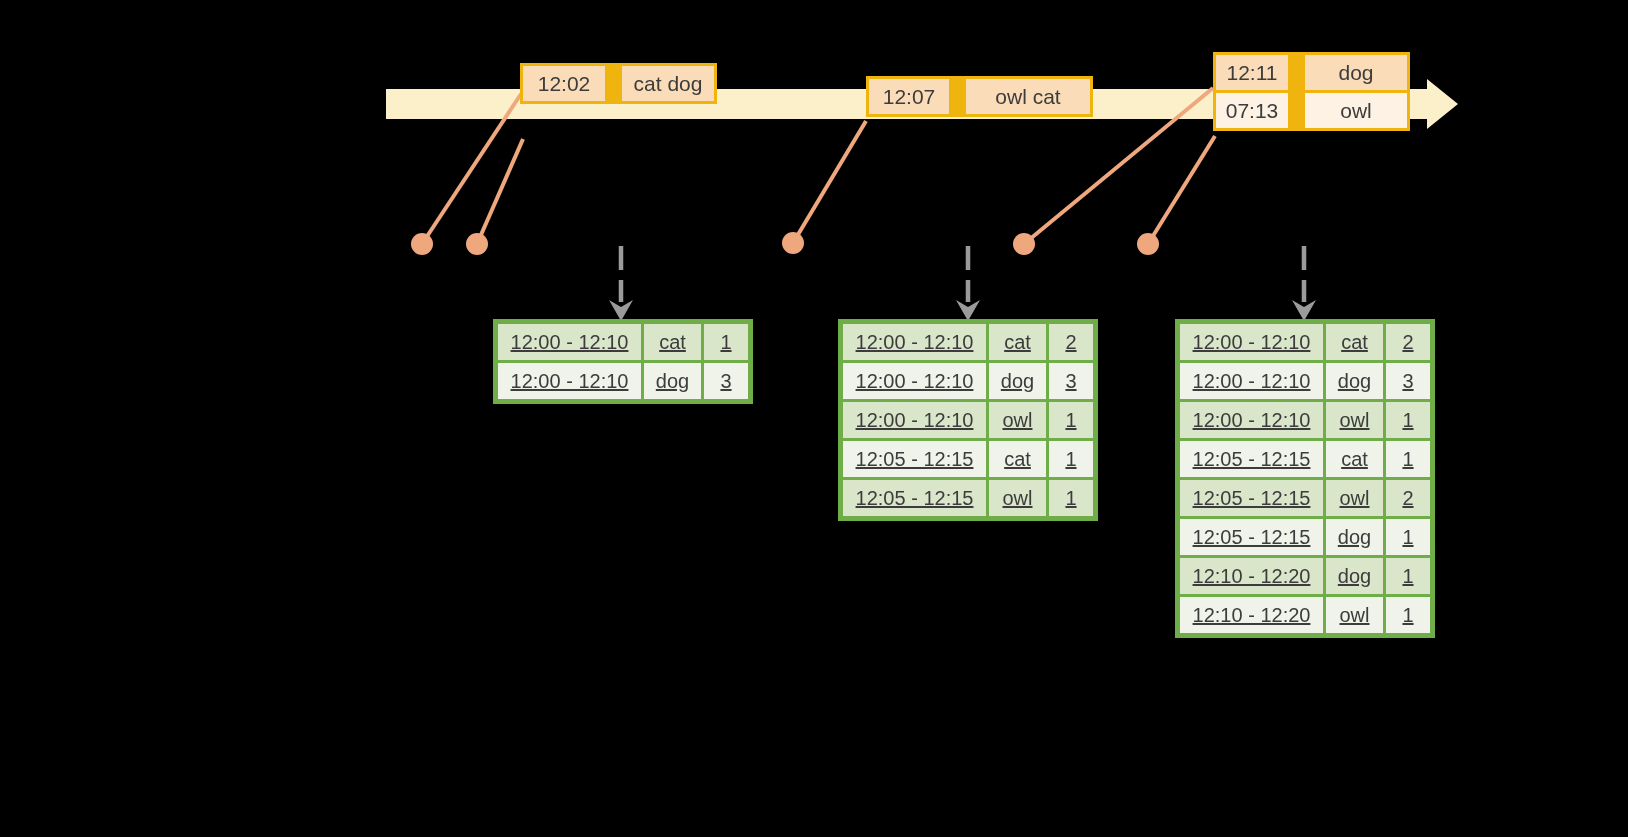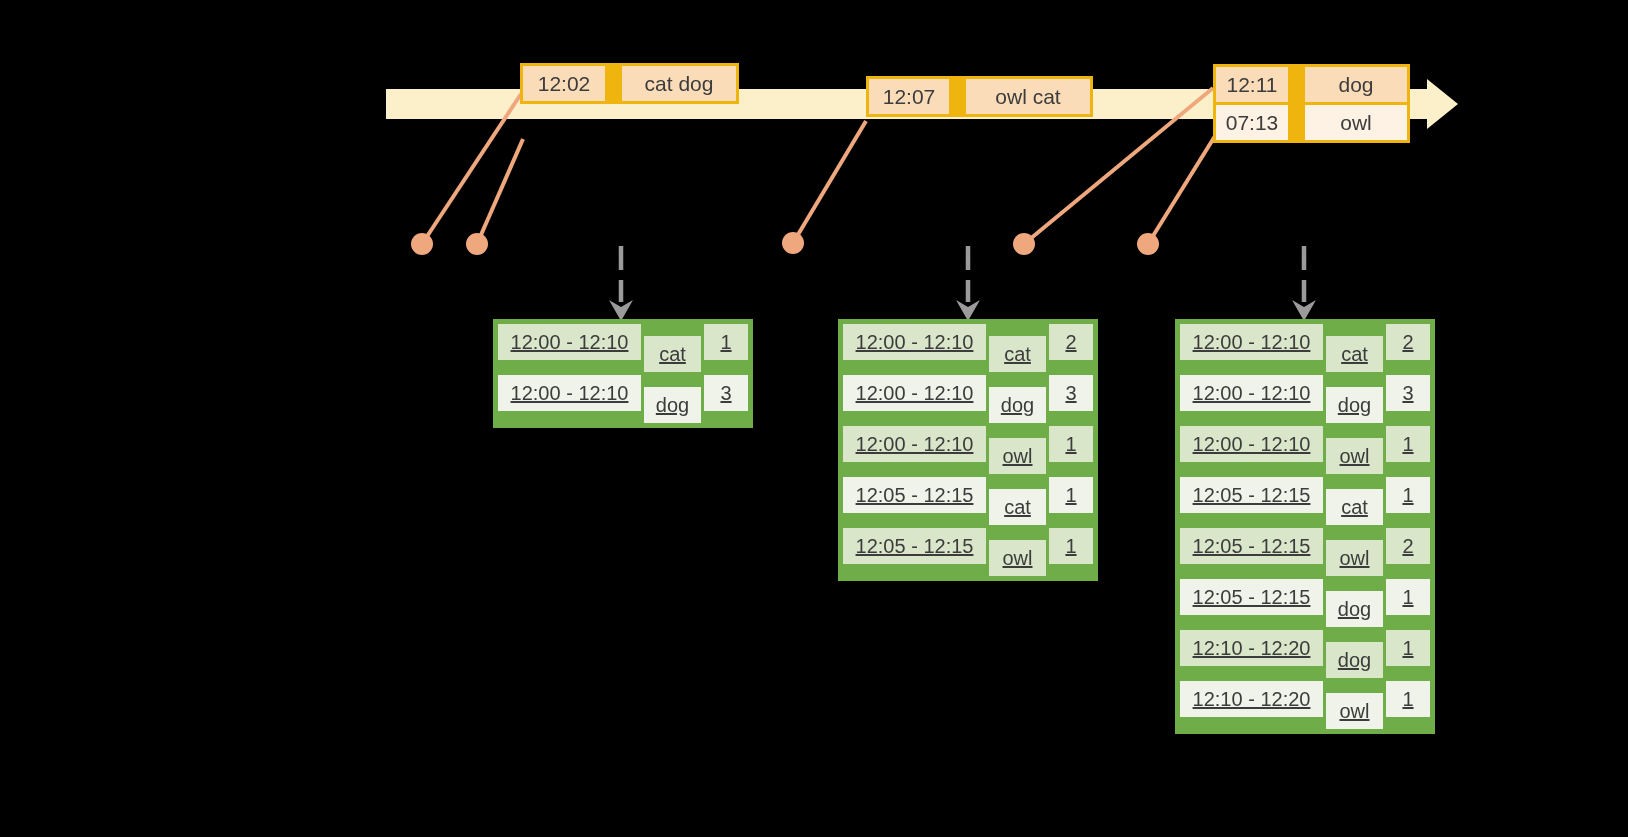--- a/index.html
+++ b/index.html
@@ -33,21 +33,21 @@
     height: 35px;
     display: flex;
     align-items: center;
     justify-content: center;
     font-size: 21px;
     line-height: 1;
   }
   .event-row:nth-child(odd)  .cell { background: #fbdcb8; }  
   .event-row:nth-child(even) .cell { background: #fdf2e4; }  
   .event-box .time  { width: 82px; }
-  .event-box .words { width: 114px; }
+  .event-box .words { width: 92px; }
   #event-box-1 .time  { width: 80px; }
   #event-box-1 .words { width: 124px; }
   #event-box-2 .time  { width: 72px; }
   #event-box-2 .words { width: 102px; }
 
   
   .result-table {
     position: absolute;
     background: #6fad49;           
     padding: 5px;
@@ -62,21 +62,21 @@
     height: 36px;
     display: flex;
     align-items: center;
     justify-content: center;
     font-size: 20px;
     line-height: 1;
   }
   .rt-row:nth-child(odd)  .cell { background: #d9e6ca; }  
   .rt-row:nth-child(even) .cell { background: #eff3e9; }  
   .rt-row .window { width: 143px; }
-  .rt-row .word   { width: 57px; margin-top: 12px; }
+  .rt-row .word   { width: 57px; }
   .rt-row .count  { width: 44px; }
 </style>
 </head>
 <body>
 
 <div class="canvas">
 
   <svg class="overlay" viewBox="0 0 1628 837" xmlns="http://www.w3.org/2000/svg">
 
     <rect x="386" y="89" width="1041" height="30" fill="#fcf0ca"></rect>
@@ -119,21 +119,21 @@
         <div class="cell time">12:02</div>
         <div class="cell words">cat dog</div>
       </div>
     </div>
   <div class="event-box" id="event-box-1" style="left:866px; top:76px;">
       <div class="event-row">
         <div class="cell time">12:07</div>
         <div class="cell words">owl cat</div>
       </div>
     </div>
-  <div class="event-box" id="event-box-2" style="left:1213px; top:64px;justify-content:flex-end;">
+  <div class="event-box" id="event-box-2" style="left:1213px; top:52px;justify-content:flex-end;">
       <div class="event-row">
         <div class="cell time">12:11</div>
         <div class="cell words">dog</div>
       </div>
       <div class="event-row">
         <div class="cell time">07:13</div>
         <div class="cell words">owl</div>
       </div>
     </div>
 

